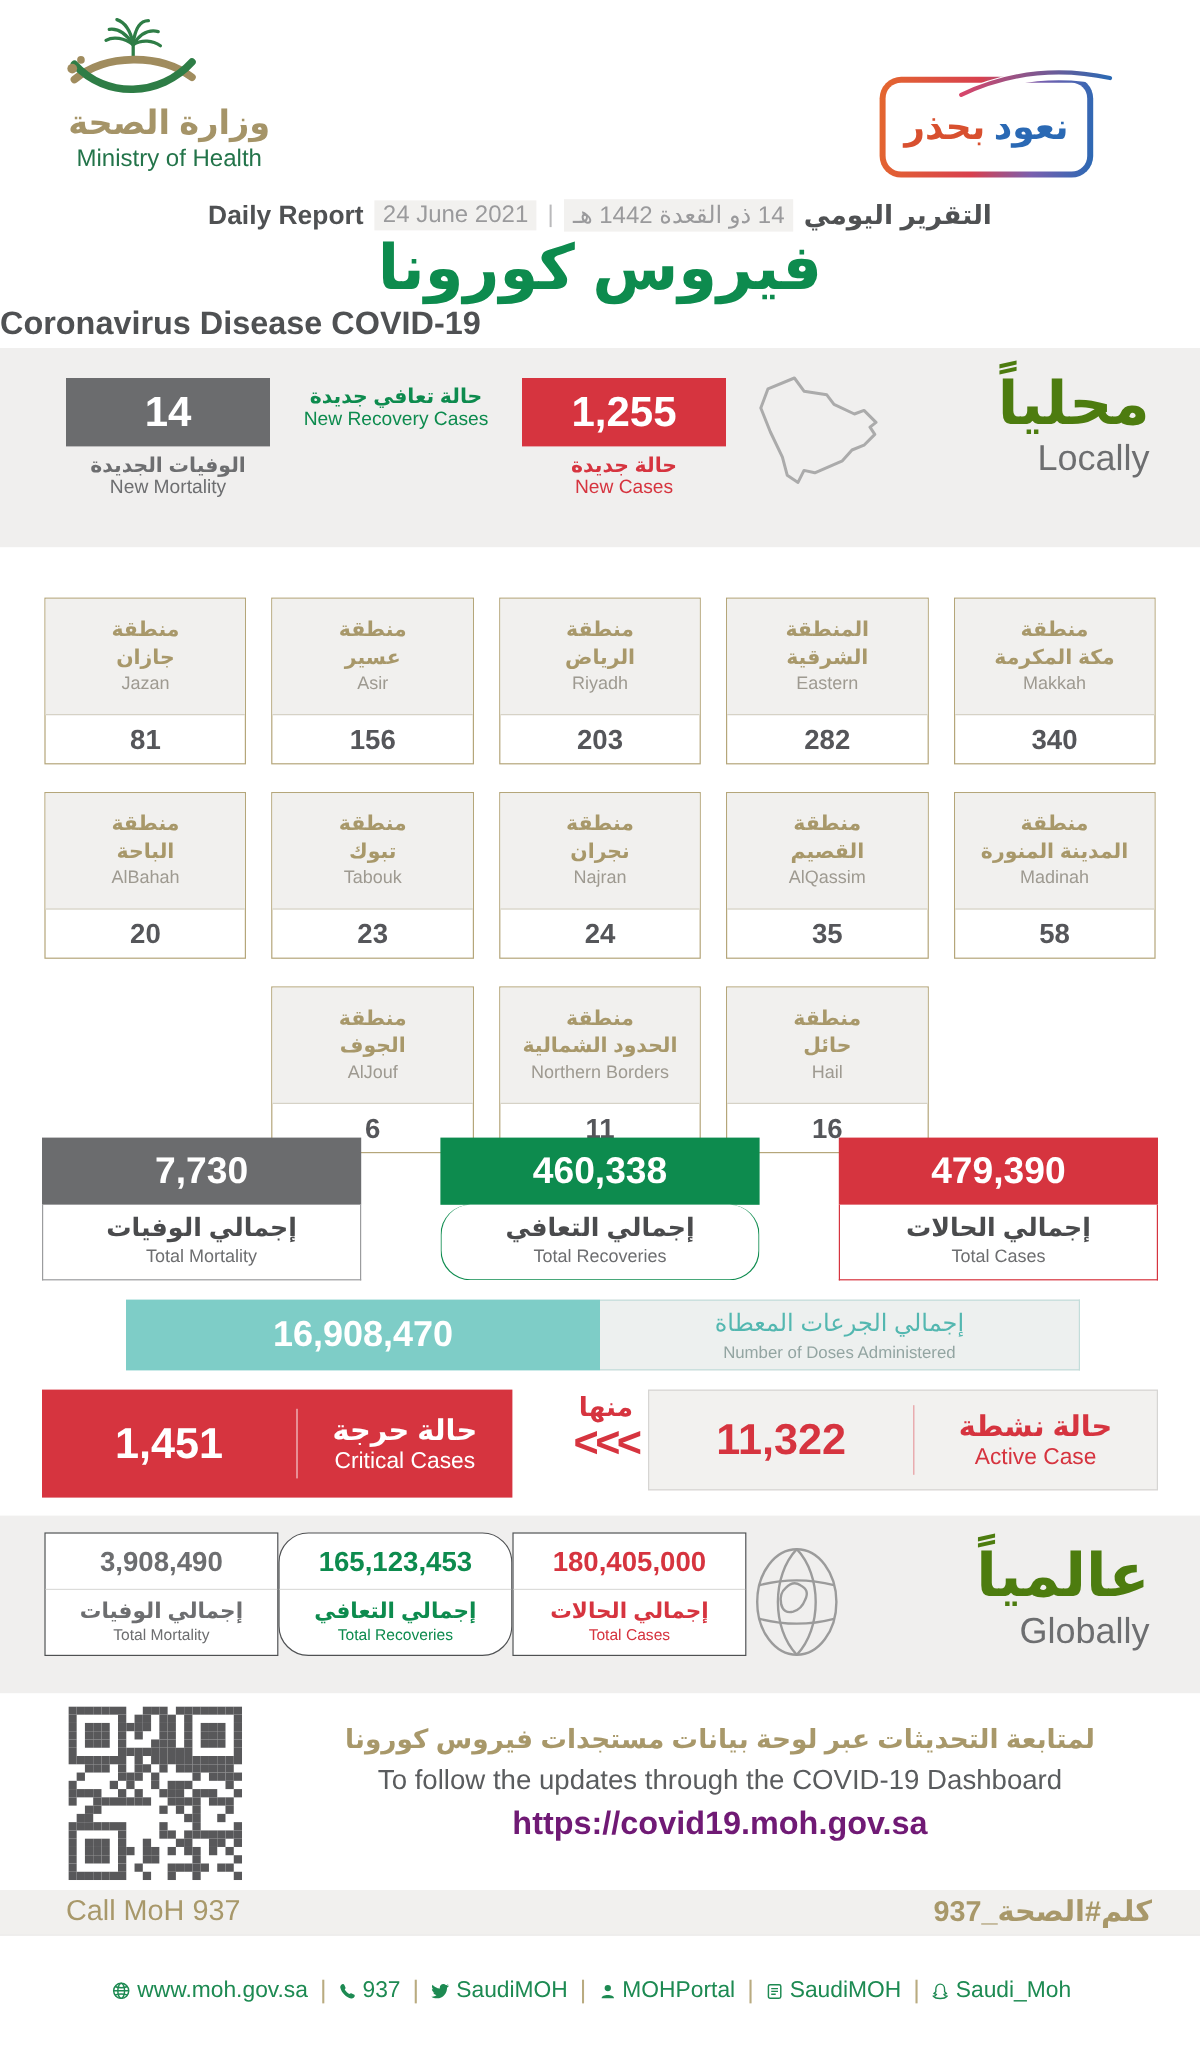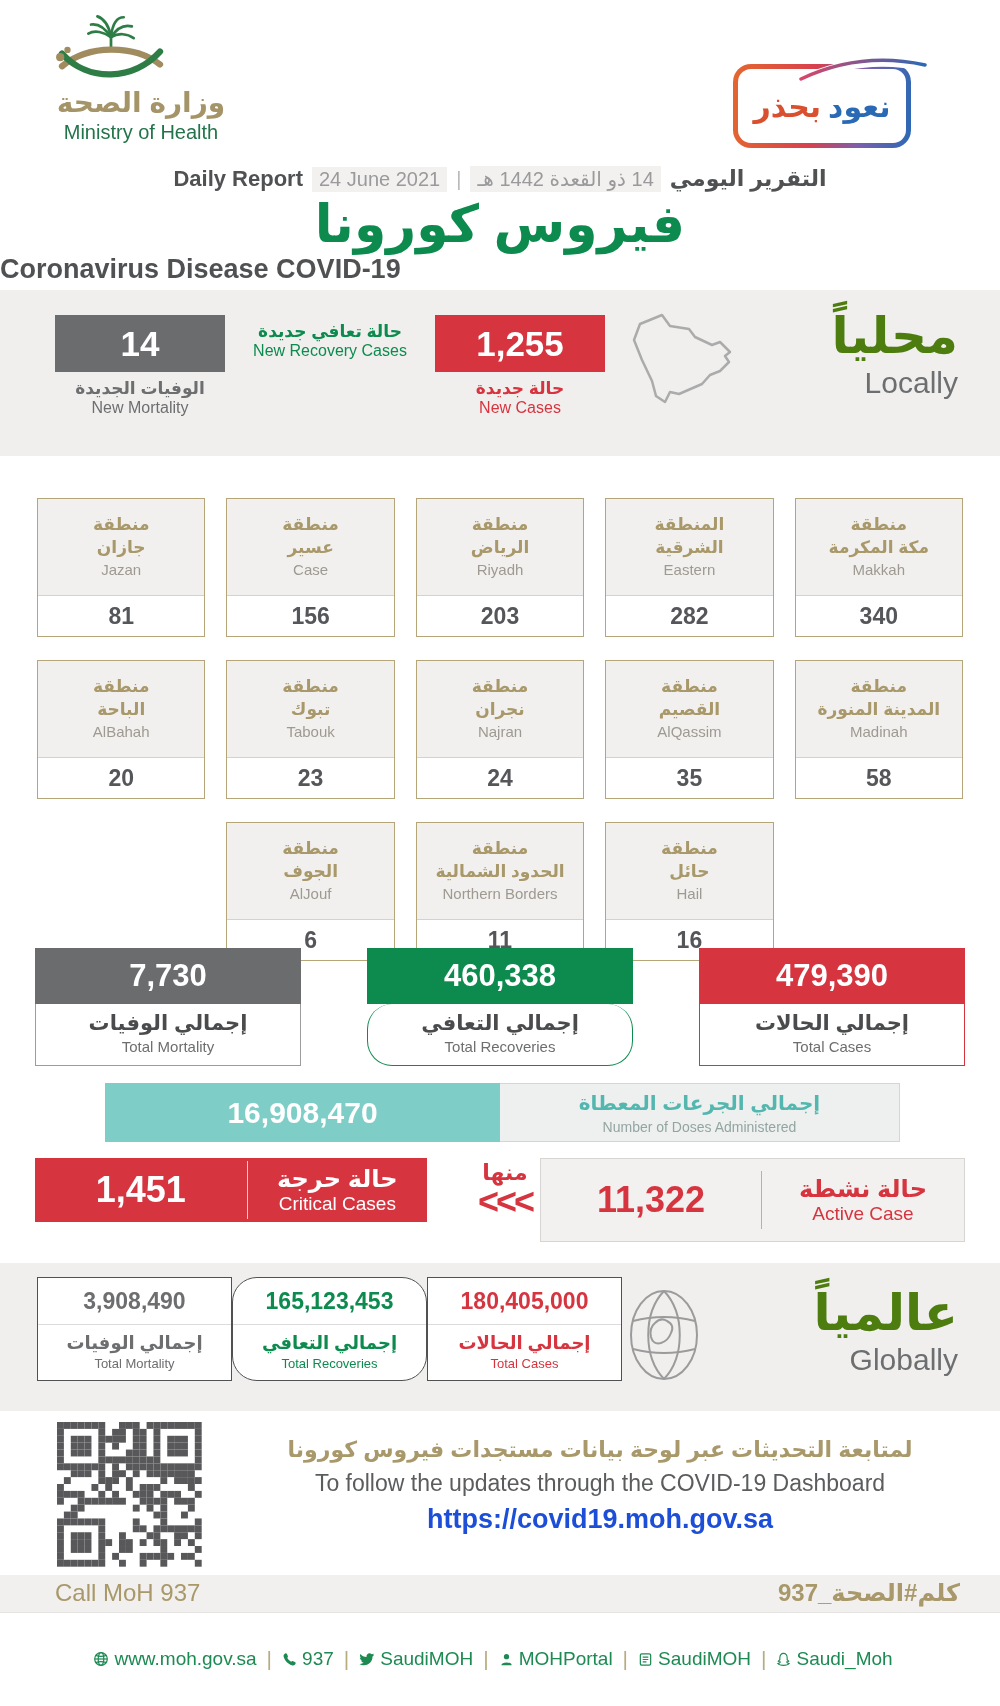--- a/index.html
+++ b/index.html
@@ -67,26 +67,26 @@
   .bd-gray{border-color:#9b9c9e;} .bd-green{border-color:#0d8b4e;border-radius:25px;} .bd-red{border-color:#d6343f;}
   .total-ar{font-size:21px;font-weight:bold;color:#4a4b4d;}
   .total-en{font-size:15px;color:#6d6e70;margin-top:3px;}
 
   
   .doses{position:absolute;top:1083px;left:105px;width:795px;height:59px;display:flex;}
   .doses-num{flex:0 0 395px;background:#7ecdc7;color:#fff;font-weight:bold;font-size:30px;
              display:flex;align-items:center;justify-content:center;}
   .doses-label{flex:1;background:#edf0ef;border:1px solid #c3ddda;border-left:none;
                display:flex;flex-direction:column;justify-content:center;text-align:center;}
-  .doses-ar{color:#53b7b0;font-weight:bold;font-size:20px;}
+  .doses-ar{color:#53b7b0;font-weight:normal;font-size:20px;}
   .doses-en{color:#93a5a2;font-size:14px;margin-top:4px;}
 
   
   .crit-row{position:absolute;top:1158px;left:35px;width:930px;height:84px;}
-  .crit-box{position:absolute;left:0;top:0;width:392px;height:64px;background:#d6343f;
+  .crit-box{position:absolute;left:0;top:0;width:392px;height:90px;background:#d6343f;
             display:flex;align-items:center;}
   .crit-num{flex:0 0 54%;text-align:center;color:#fff;font-weight:bold;font-size:36px;}
   .vdiv{width:1px;height:58px;background:rgba(255,255,255,.75);}
   .crit-labels{flex:1;text-align:center;color:#fff;}
   .crit-ar{font-size:24px;font-weight:bold;}
   .crit-en{font-size:19px;}
   .minha{position:absolute;left:400px;top:2px;width:140px;text-align:center;color:#d6343f;}
   .minha-ar{font-size:22px;font-weight:bold;}
   .minha-ch{font-size:36px;font-weight:bold;letter-spacing:-3px;line-height:.9;}
   .active-box{position:absolute;left:505px;top:0;width:425px;height:84px;background:#f2f1ef;
@@ -106,21 +106,21 @@
   .glob-globe{position:absolute;left:625px;top:22px;}
   .glob-title{position:absolute;right:42px;top:22px;text-align:right;}
 
   
   .qr{position:absolute;left:57px;top:1422px;width:145px;height:145px;}
   .qr-ar{position:absolute;top:1437px;left:230px;right:30px;text-align:center;
          color:#a8986a;font-weight:bold;font-size:22px;}
   .qr-en{position:absolute;top:1470px;left:230px;right:30px;text-align:center;
          color:#5a5c5e;font-size:23px;}
   .qr-link{position:absolute;top:1504px;left:230px;right:30px;text-align:center;
-           color:#1d4ed8;font-weight:bold;font-size:27px;text-decoration:none;display:block;}
+           color:#701a75;font-weight:bold;font-size:27px;text-decoration:none;display:block;}
 
   
   .strip{position:absolute;top:1575px;left:0;right:0;height:37px;background:#f1f0ee;}
   .strip-left{position:absolute;left:55px;top:4px;font-size:24px;color:#a8986a;}
   .strip-right{position:absolute;right:40px;top:4px;font-size:24px;color:#a8986a;font-weight:bold;direction:rtl;}
   .footer{position:absolute;top:1612px;left:0;right:0;height:94px;background:#fff;border-top:1px solid #e4e3e1;}
   .flinks{position:absolute;top:34px;left:0;right:14px;display:flex;justify-content:center;
           align-items:center;gap:10px;font-size:19px;color:#1d8a52;}
   .flink{display:flex;align-items:center;gap:5px;cursor:pointer;}
   .fsep{color:#b9ab80;font-size:21px;}
@@ -214,21 +214,21 @@
         <div class="r-ar" dir="rtl">منطقة</div>
         <div class="r-ar" dir="rtl">جازان</div>
         <div class="r-en">Jazan</div>
       </div>
       <div class="r-val">81</div>
     </div>
     <div class="rcard">
       <div class="rhead">
         <div class="r-ar" dir="rtl">منطقة</div>
         <div class="r-ar" dir="rtl">عسير</div>
-        <div class="r-en">Case</div>
+        <div class="r-en">Asir</div>
       </div>
       <div class="r-val">156</div>
     </div>
     <div class="rcard">
       <div class="rhead">
         <div class="r-ar" dir="rtl">منطقة</div>
         <div class="r-ar" dir="rtl">الرياض</div>
         <div class="r-en">Riyadh</div>
       </div>
       <div class="r-val">203</div>

